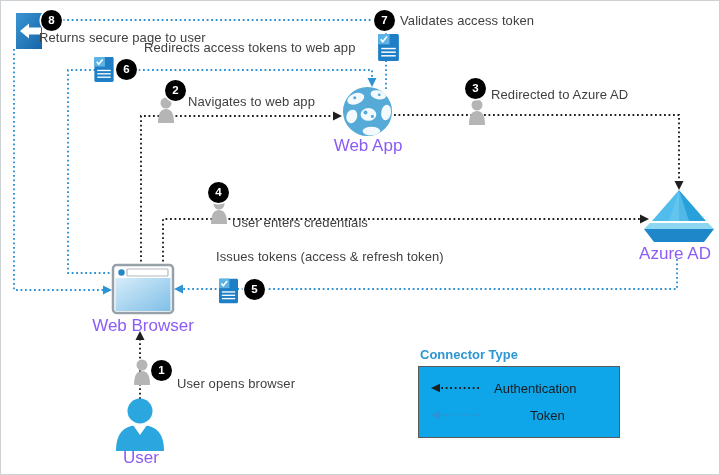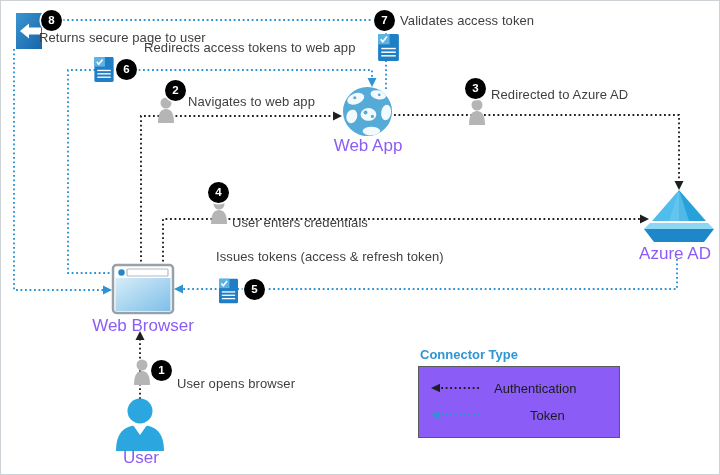--- a/index.html
+++ b/index.html
@@ -19,21 +19,21 @@
   }
   .badge{
     position:absolute;width:21px;height:21px;border-radius:50%;
     background:#000;color:#fff;font-size:11.5px;font-weight:bold;
     line-height:21px;text-align:center;box-shadow:0 0 0 1.5px #ffffff;
   }
   .icon{position:absolute;}
   #legend{position:absolute;left:417px;top:346px;width:202px;}
   #legend .legend-title{font-size:13px;font-weight:bold;color:#2e96d2;margin:0 0 4px 2px;}
   #legend .legend-box{
-    border:1.5px solid #5a5a5a;background:#8b5cf6;padding:11px 10px 12px 10px;
+    border:1.5px solid #5a5a5a;background:#0ea5e9;padding:11px 10px 12px 10px;
   }
   #legend .legend-row{display:flex;align-items:center;height:20px;}
   #legend .legend-row + .legend-row{margin-top:7px;gap:36px;}
   #legend .legend-row span{font-size:13px;color:#1b1b1b;margin-left:13px;}
 </style>
 </head>
 <body>
 
 <div id="diagram">
 

